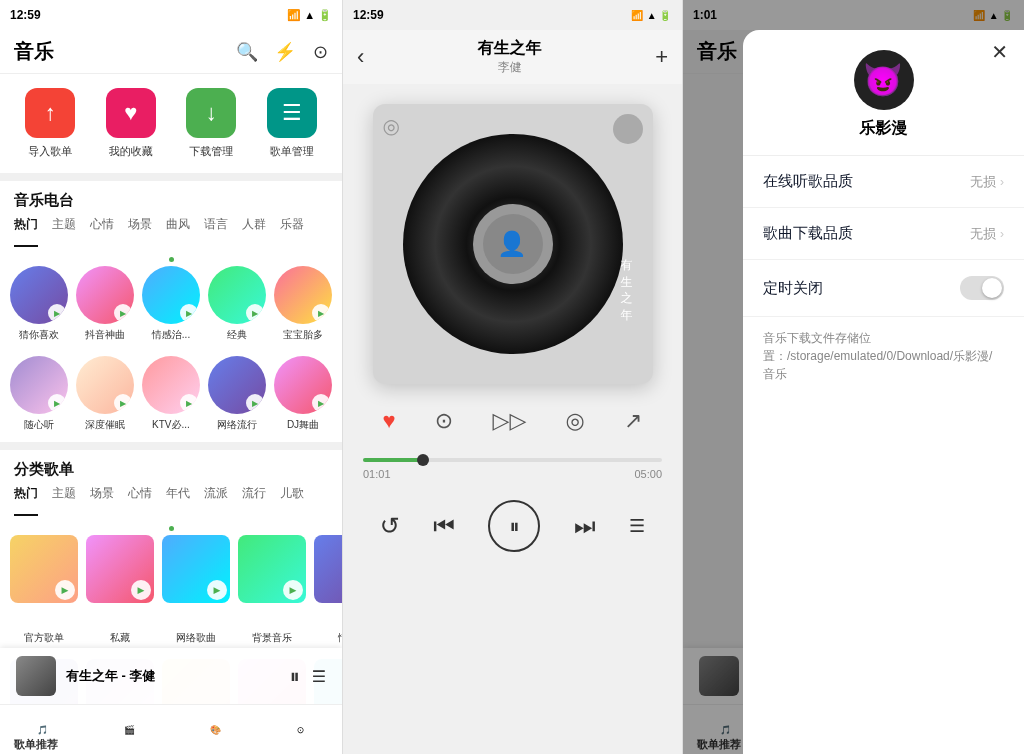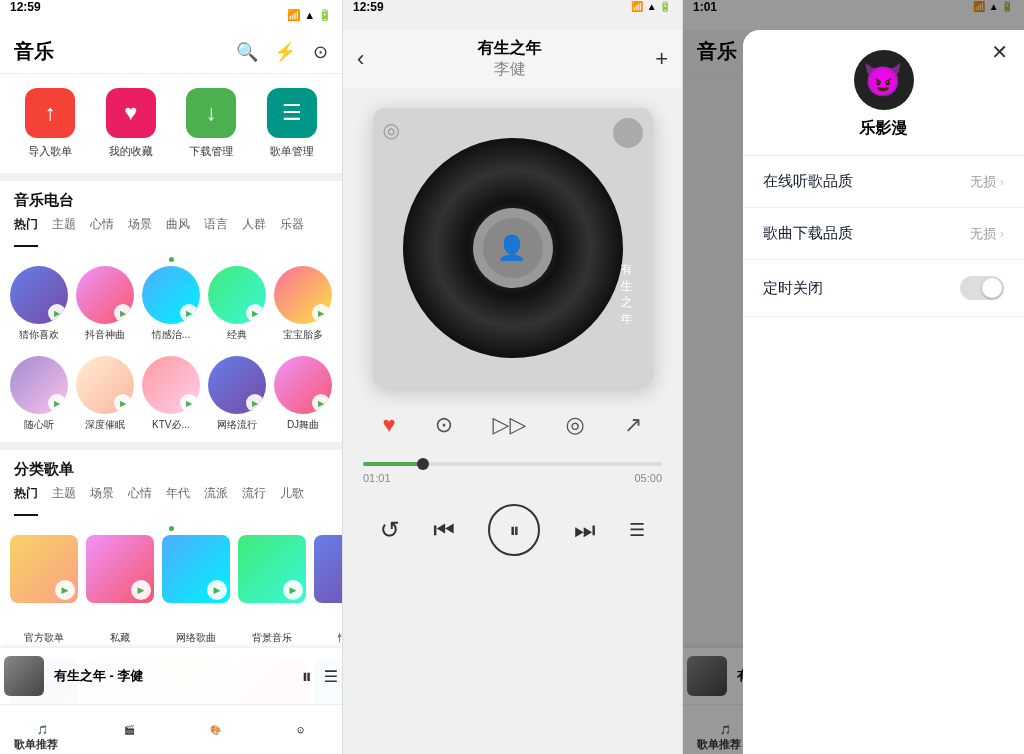--- a/index.html
+++ b/index.html
@@ -33,20 +33,21 @@
       background: #f5f5f5;
       flex-shrink: 0;
       border-left: 1px solid #ddd;
     }
 
     
     .status-bar {
       height: 30px;
       background: #fff;
       display: flex;
+      align-items: center;
       justify-content: space-between;
       padding: 0 10px;
       font-size: 11px;
       font-weight: 600;
     }
     .status-bar .time { font-weight: 700; font-size: 12px; }
     .status-bar .icons { display: flex; align-items: center; gap: 4px; }
 
     
     .header {
@@ -227,21 +228,21 @@
       margin-top: 24px;
     }
 
     
     .now-playing-bar {
       position: absolute;
       bottom: 50px;
       left: 0;
       right: 0;
       background: rgba(255,255,255,0.97);
-      padding: 8px 4px;
+      padding: 8px 16px;
       display: flex;
       align-items: center;
       gap: 10px;
       box-shadow: 0 -1px 6px rgba(0,0,0,0.1);
     }
     .np-thumb {
       width: 40px;
       height: 40px;
       border-radius: 6px;
       background: #888;
@@ -283,21 +284,21 @@
       padding: 8px 14px;
       display: flex;
       align-items: center;
       justify-content: space-between;
     }
     .player-header-center {
       text-align: center;
       flex: 1;
     }
     .player-song-title { font-size: 16px; font-weight: 700; }
-    .player-artist { font-size: 16px; color: #888; }
+    .player-artist { font-size: 12px; color: #888; }
     .back-btn { font-size: 22px; cursor: pointer; color: #333; }
     .add-btn { font-size: 22px; cursor: pointer; color: #333; }
 
     
     .album-art-container {
       display: flex;
       justify-content: center;
       align-items: center;
       padding: 20px 20px 10px;
       background: #f0f0f0;
@@ -873,20 +874,23 @@
       </span>
     </div>
 
     <div class="setting-row">
       <span class="setting-label">定时关闭</span>
       <div class="toggle">
         <div class="toggle-thumb"></div>
       </div>
     </div>
 
+    <div class="storage-info">
+      <span>音乐下载文件存储位置：/storage/emulated/0/Download/乐影漫/音乐</span>
+    </div>
   </div>
 
   <div class="now-playing-bar">
     <div class="np-thumb img-np"></div>
     <div class="np-info">
       <div class="np-title">
         <span>有生之年</span>
         <span style="color:#888; font-size:12px; font-weight:400;"> - 李健</span>
       </div>
     </div>

